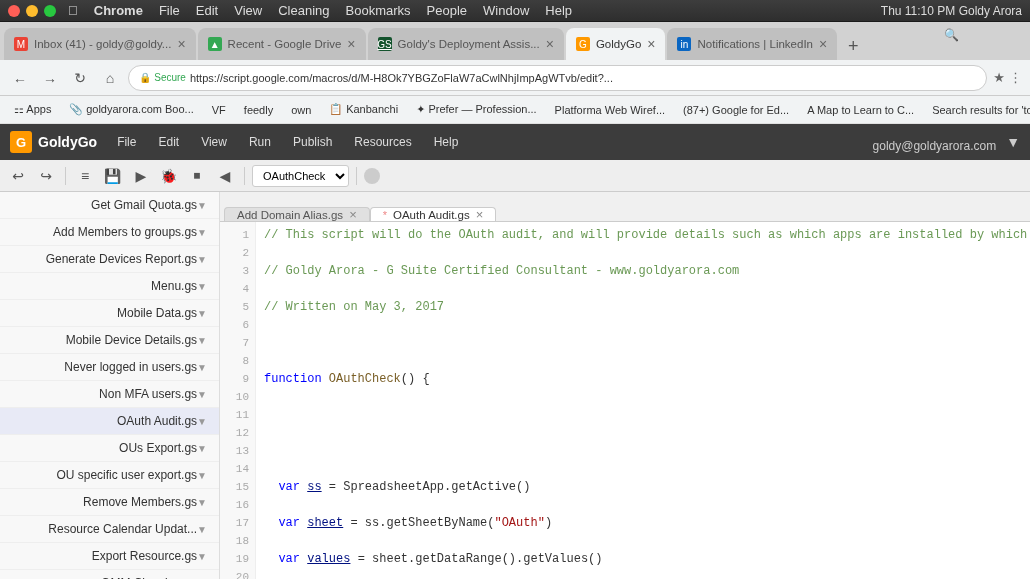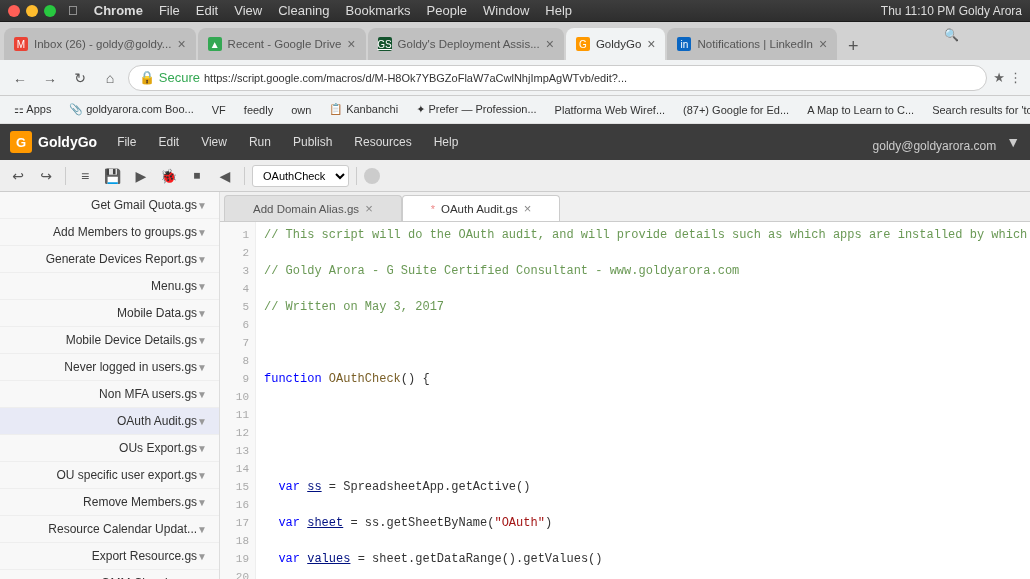--- a/index.html
+++ b/index.html
@@ -96,21 +96,21 @@
       height: 26px;
       background: white;
       border: 1px solid #ccc;
       border-radius: 13px;
       display: flex; align-items: center;
       padding: 0 10px;
       font-size: 11.5px;
       color: #333;
       gap: 4px;
     }
-    .secure-badge { color: #34a853; font-size: 13px; }
+    .secure-badge { color: #34a853; font-size: 10px; }
     .address-url { color: #333; font-size: 11px; overflow:hidden; text-overflow:ellipsis; white-space:nowrap; }
     .addr-icons { display:flex; gap:4px; align-items:center; }
     .addr-icon { font-size: 13px; color: #666; cursor:pointer; }
 
     
     .bookmarks-bar {
       height: 28px;
       background: #f1f3f4;
       border-bottom: 1px solid #e0e0e0;
       display: flex; align-items: center;
@@ -221,21 +221,21 @@
 
     
     .file-tabs {
       height: 30px;
       background: #f0f0f0;
       border-bottom: 1px solid #ccc;
       display: flex; align-items: flex-end;
       padding: 0 4px;
     }
     .file-tab {
-      height: 26px; padding: 0 28px;
+      height: 14px; padding: 0 12px;
       display: flex; align-items: center; gap: 6px;
       font-size: 11.5px; cursor: pointer;
       border: 1px solid #ccc;
       border-bottom: none;
       border-radius: 4px 4px 0 0;
       background: #e0e0e0;
       color: #555;
     }
     .file-tab.active {
       background: #fff;
@@ -305,21 +305,21 @@
   <div class="titlebar-right">
     <span>📶 🔋 100%</span>
     <span>Thu 11:10 PM  Goldy Arora</span>
     <span>🔍</span>
   </div>
 </div>
 
 <div class="tabs-bar">
   <div class="tab inactive">
     <div class="tab-favicon gmail">M</div>
-    <span class="tab-label">Inbox (26) - goldy@goldy...</span>
+    <span class="tab-label">Inbox (41) - goldy@goldy...</span>
     <span class="tab-close">×</span>
   </div>
   <div class="tab inactive">
     <div class="tab-favicon gdrive">▲</div>
     <span class="tab-label">Recent - Google Drive</span>
     <span class="tab-close">×</span>
   </div>
   <div class="tab inactive">
     <div class="tab-favicon gscript">GS</div>
     <span class="tab-label">Goldy's Deployment Assis...</span>

